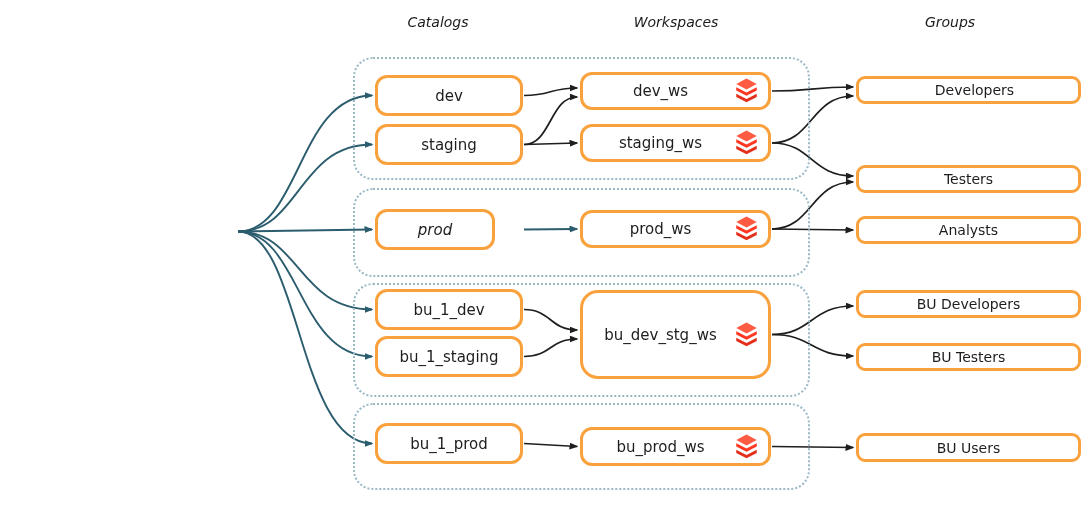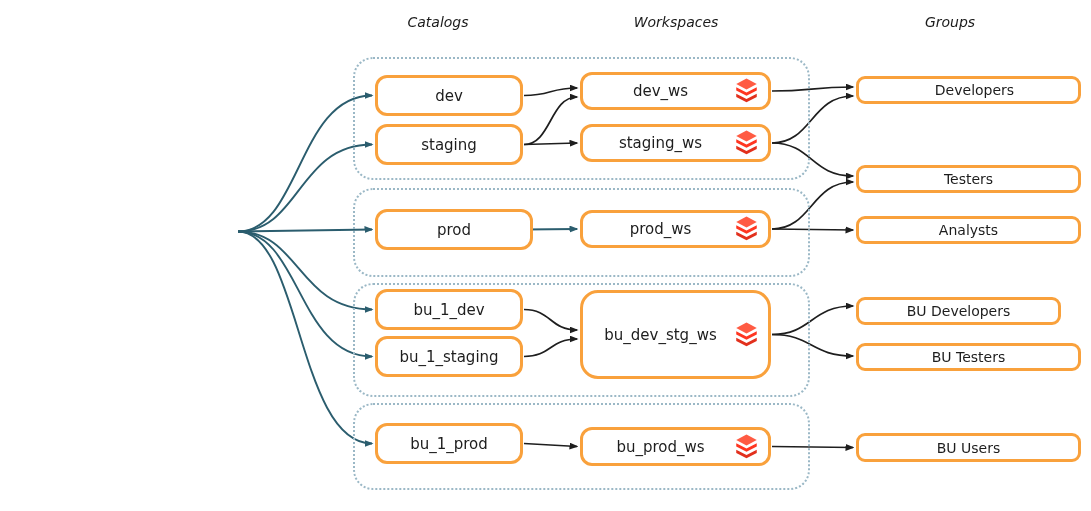--- a/index.html
+++ b/index.html
@@ -79,21 +79,21 @@
     </div>
 
 
   <div id="nodes">
       <div class="node catalog" style="left: 375px; top: 75px; width: 148px; height: 41px;">
         <span class="lbl">dev</span>
       </div>
       <div class="node catalog" style="left: 375px; top: 124px; width: 148px; height: 41px;">
         <span class="lbl">staging</span>
       </div>
-      <div class="node catalog" style="left: 375px; top: 209px; width: 158px; height: 41px;">
+      <div class="node catalog" style="left: 375px; top: 209px; width: 120px; height: 41px; font-style: italic;">
         <span class="lbl">prod</span>
       </div>
       <div class="node catalog" style="left: 375px; top: 289px; width: 148px; height: 41px;">
         <span class="lbl">bu_1_dev</span>
       </div>
       <div class="node catalog" style="left: 375px; top: 336px; width: 148px; height: 41px;">
         <span class="lbl">bu_1_staging</span>
       </div>
       <div class="node catalog" style="left: 375px; top: 423px; width: 148px; height: 41px;">
         <span class="lbl">bu_1_prod</span>
@@ -140,21 +140,21 @@
       </div>
       <div class="node group" style="left: 856px; top: 76px; width: 225px; height: 28px; padding-left: 12px;">
         <span class="lbl">Developers</span>
       </div>
       <div class="node group" style="left: 856px; top: 165px; width: 225px; height: 28px;">
         <span class="lbl">Testers</span>
       </div>
       <div class="node group" style="left: 856px; top: 216px; width: 225px; height: 28px;">
         <span class="lbl">Analysts</span>
       </div>
-      <div class="node group" style="left: 856px; top: 297px; width: 205px; height: 28px;">
+      <div class="node group" style="left: 856px; top: 290px; width: 225px; height: 28px;">
         <span class="lbl">BU Developers</span>
       </div>
       <div class="node group" style="left: 856px; top: 343px; width: 225px; height: 28px;">
         <span class="lbl">BU Testers</span>
       </div>
       <div class="node group" style="left: 856px; top: 433px; width: 225px; height: 29px;">
         <span class="lbl">BU Users</span>
       </div>
     </div>
 

